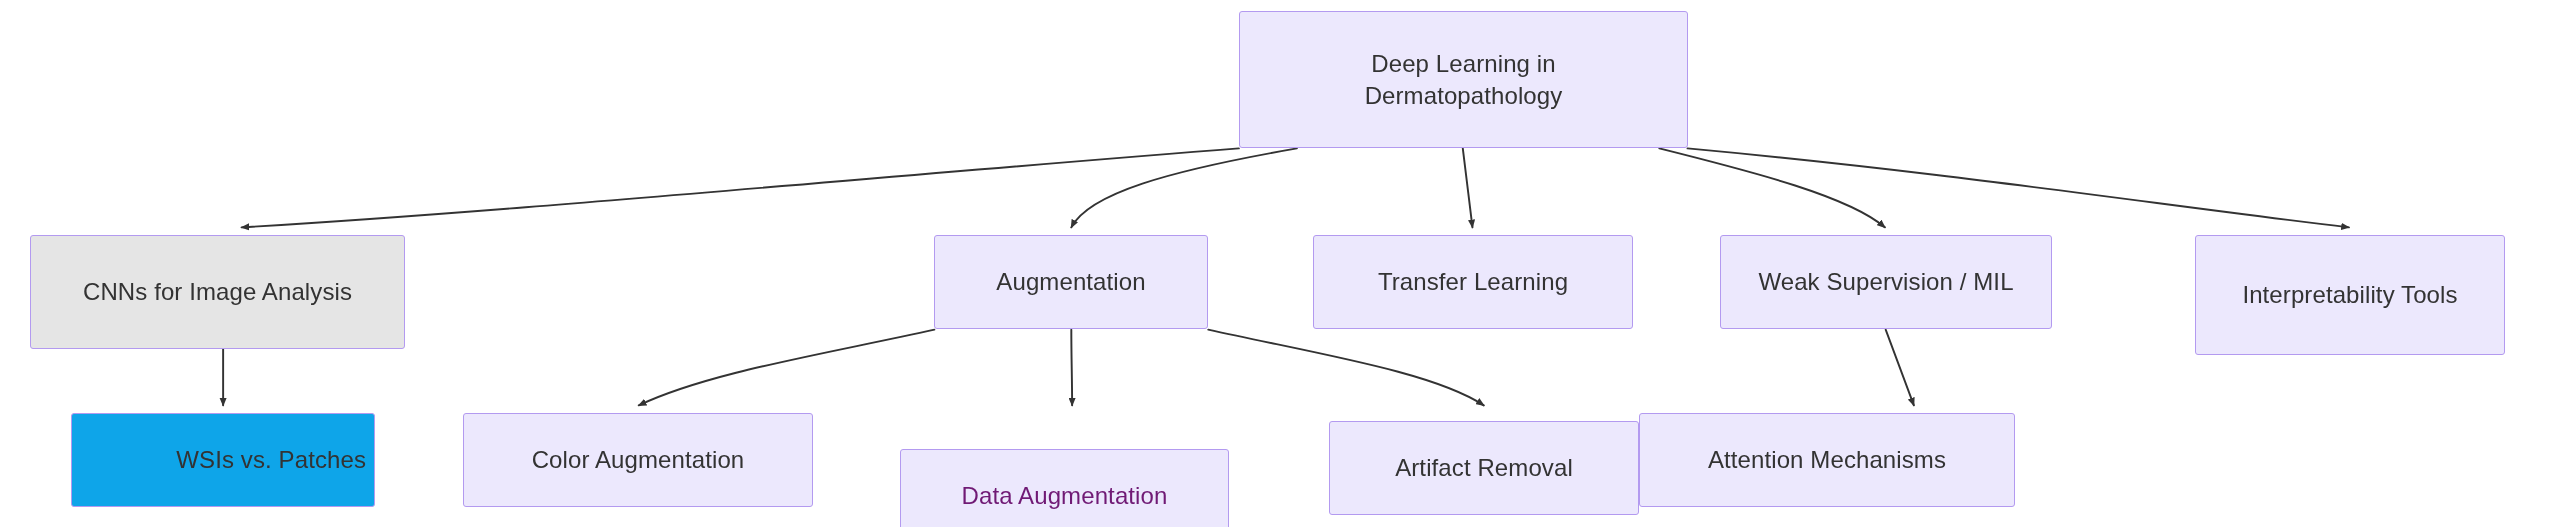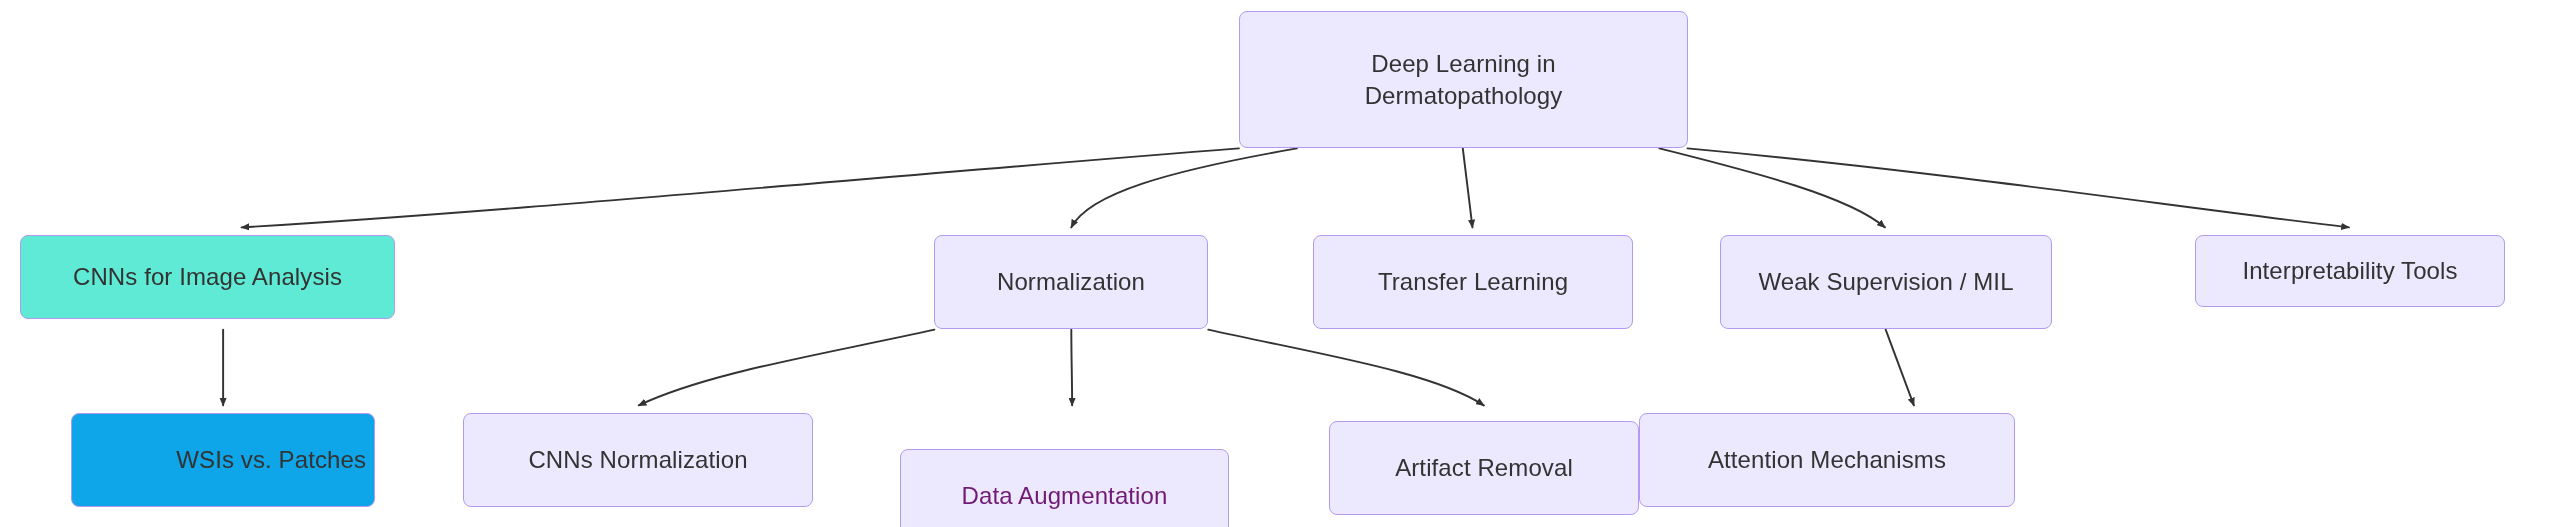--- a/index.html
+++ b/index.html
@@ -24,21 +24,21 @@
     left: 0;
     top: 0;
     width: 2576px;
     height: 528px;
   }
   .node {
     position: absolute;
     box-sizing: border-box;
     background: #ece8fd;
     border: 1.6px solid #b39af0;
-    border-radius: 8px;
+    border-radius: 3px;
     display: flex;
     align-items: center;
     justify-content: center;
     text-align: center;
     color: #333333;
     font-family: "Liberation Sans", sans-serif;
     font-size: 24px;
     line-height: 1.32;
     letter-spacing: 0.1px;
     white-space: pre-line;
@@ -70,26 +70,26 @@
         <path d="M 1160,409 C 1020,440 880,462 793,503"></path>
         <path d="M 1330,409 C 1330,442 1331,472 1331,503"></path>
         <path d="M 1500,409 C 1640,440 1780,462 1842,503"></path>
         <path d="M 2341,409 L 2376,503"></path>
       </g>
   </svg>
 
   <div id="nodes-group">
       <div class="node" style="left: 1239px; top: 11.3px; width: 449px; height: 137px; background: rgb(236, 232, 253); border-color: rgb(179, 154, 240); color: rgb(51, 51, 51);"><span class="node-label">Deep Learning in
 Dermatopathology</span></div>
-      <div class="node" style="left: 20px; top: 235px; width: 375px; height: 84px; background: #5eead4; border-color: rgb(179, 154, 240); color: rgb(51, 51, 51);"><span class="node-label">CNNs for Image Analysis</span></div>
-      <div class="node" style="left: 934px; top: 235px; width: 274px; height: 94px; background: rgb(236, 232, 253); border-color: rgb(179, 154, 240); color: rgb(51, 51, 51);"><span class="node-label">Normalization</span></div>
+      <div class="node" style="left: 30px; top: 235px; width: 375px; height: 114px; background: #e5e5e5; border-color: rgb(179, 154, 240); color: rgb(51, 51, 51);"><span class="node-label">CNNs for Image Analysis</span></div>
+      <div class="node" style="left: 934px; top: 235px; width: 274px; height: 94px; background: rgb(236, 232, 253); border-color: rgb(179, 154, 240); color: rgb(51, 51, 51);"><span class="node-label">Augmentation</span></div>
       <div class="node" style="left: 1313px; top: 235px; width: 320px; height: 94px; background: rgb(236, 232, 253); border-color: rgb(179, 154, 240); color: rgb(51, 51, 51); text-align: right;"><span class="node-label">Transfer Learning</span></div>
       <div class="node" style="left: 1720px; top: 235px; width: 332px; height: 94px; background: rgb(236, 232, 253); border-color: rgb(179, 154, 240); color: rgb(51, 51, 51);"><span class="node-label">Weak Supervision / MIL</span></div>
-      <div class="node" style="left: 2195px; top: 235px; width: 310px; height: 72px; background: rgb(236, 232, 253); border-color: rgb(179, 154, 240); color: rgb(51, 51, 51); justify-content: center;"><span class="node-label">Interpretability Tools</span></div>
+      <div class="node" style="left: 2195px; top: 235px; width: 310px; height: 120px; background: rgb(236, 232, 253); border-color: rgb(179, 154, 240); color: rgb(51, 51, 51); justify-content: center;"><span class="node-label">Interpretability Tools</span></div>
       <div class="node" style="left: 71px; top: 413px; width: 304px; height: 94px; background: #0ea5e9; border-color: rgb(179, 154, 240); color: rgb(51, 51, 51); justify-content: flex-end;"><span class="node-label">WSIs vs. Patches</span></div>
-      <div class="node" style="left: 463px; top: 413px; width: 350px; height: 94px; background: rgb(236, 232, 253); border-color: rgb(179, 154, 240); color: rgb(51, 51, 51);"><span class="node-label">CNNs Normalization</span></div>
+      <div class="node" style="left: 463px; top: 413px; width: 350px; height: 94px; background: rgb(236, 232, 253); border-color: rgb(179, 154, 240); color: rgb(51, 51, 51);"><span class="node-label">Color Augmentation</span></div>
       <div class="node" style="left: 900px; top: 413px; width: 329px; height: 94px; background: rgb(236, 232, 253); border-color: rgb(179, 154, 240); color: #701a75; margin-top: 36px;"><span class="node-label">Data Augmentation</span></div>
       <div class="node" style="left: 1329px; top: 413px; width: 310px; height: 94px; background: rgb(236, 232, 253); border-color: rgb(179, 154, 240); color: rgb(51, 51, 51); margin-top: 8px;"><span class="node-label">Artifact Removal</span></div>
       <div class="node" style="left: 1639px; top: 413px; width: 376px; height: 94px; background: rgb(236, 232, 253); border-color: rgb(179, 154, 240); color: rgb(51, 51, 51);"><span class="node-label">Attention Mechanisms</span></div>
     </div>
 
 </div>
 
 
 </body></html>

